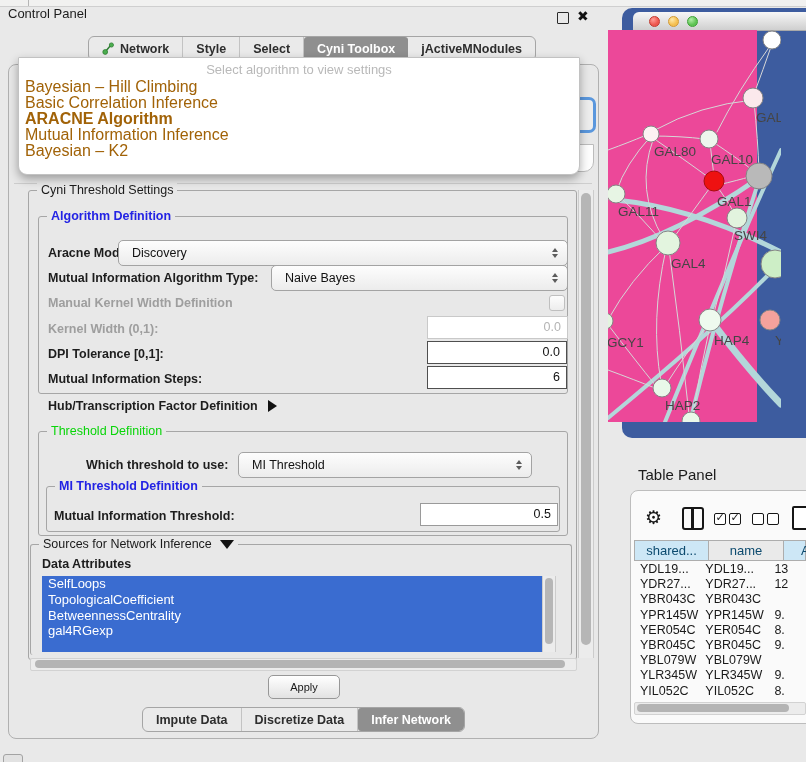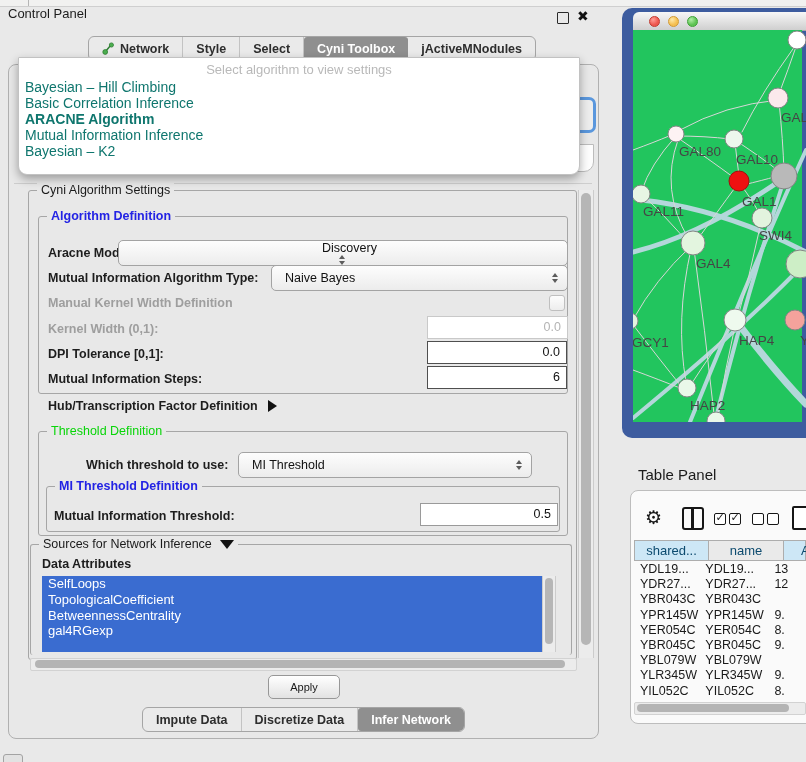--- a/index.html
+++ b/index.html
@@ -60,30 +60,30 @@
   
   .attr-list{left:42px;top:576px;width:500px;height:76px;background:#3a6cd0;overflow:hidden;}
   .attr-item{font-size:13px;color:#ffffff;line-height:15.8px;padding-left:6px;white-space:nowrap;}
   
   .apply-btn{left:268px;top:675px;width:70px;height:22px;border:1px solid #979797;border-radius:5px;background:linear-gradient(#ffffff,#e2e2e2);font-size:11px;display:flex;align-items:center;justify-content:center;}
   .mini-btn{left:3px;top:754px;width:18px;height:14px;border:1px solid #a3a3a3;border-radius:3px;background:#e2e2e2;}
   
   .popup{left:18px;top:57px;width:560px;height:116px;background:#ffffff;border:1px solid #c2c2c2;border-radius:1px 1px 9px 9px;box-shadow:0 4px 10px rgba(0,0,0,0.32);z-index:50;}
   .popup-header{text-align:center;font-size:13px;color:#b9b9b9;padding-top:4px;}
   .popup-items{position:absolute;left:6px;top:21px;right:6px;}
-  .popup-item{font-size:14px;color:#0f766e;line-height:16px;white-space:nowrap;}
+  .popup-item{font-size:16px;color:#a16207;line-height:16px;white-space:nowrap;}
   .popup-item.bold{font-weight:bold;}
   
   .net-window{left:622px;top:8px;width:184px;height:430px;background:#3d5c9f;border-radius:10px 0 0 10px;}
   .net-titlebar{left:633px;top:12px;width:173px;height:18px;background:linear-gradient(#f7f7f7,#cfcfcf);border-radius:6px 0 0 0;border-bottom:1px solid #a9a9a9;}
   .traffic{position:absolute;top:4px;width:11px;height:11px;border-radius:50%;}
   .t-red{left:16px;background:radial-gradient(circle at 35% 30%,#ff9d96,#ee574e 60%);border:1px solid #c0392f;box-sizing:border-box;}
   .t-yellow{left:35px;background:radial-gradient(circle at 35% 30%,#ffe9a8,#f5bf4f 60%);border:1px solid #d29a33;box-sizing:border-box;}
   .t-green{left:54px;background:radial-gradient(circle at 35% 30%,#b2eda6,#5fc454 60%);border:1px solid #3da135;box-sizing:border-box;}
-  .net-canvas{left:633px;top:30px;width:169px;height:392px;background:#22c55e;}
+  .net-canvas{left:608px;top:30px;width:149px;height:392px;background:#ec4899;}
   
   .tp-title{left:638px;top:466px;font-size:15px;color:#1b1b1b;}
   .table-panel{left:630px;top:490px;width:180px;height:232px;background:#fafafa;border:1px solid #bdbdbd;border-radius:8px 0 0 8px;}
   .gear{left:645px;top:506px;font-size:19px;color:#161616;}
   .split-icon{left:682px;top:507px;width:18px;height:19px;border:2.5px solid #161616;border-radius:3px;}
   .split-icon::after{content:"";position:absolute;left:7px;top:0;width:2.5px;height:19px;background:#161616;}
   .cb{display:inline-block;width:10px;height:10px;border:1.5px solid #161616;border-radius:2px;position:relative;margin-right:3px;background:#fff;}
   .cb.checked::after{content:"✓";position:absolute;left:0.5px;top:-3px;font-size:11px;font-weight:bold;color:#161616;}
   .cb-group{position:absolute;top:511px;}
   .file-icon{left:792px;top:506px;width:15px;height:20px;border:2px solid #161616;border-radius:2px;background:#fff;}
@@ -136,29 +136,29 @@
   <div class="abs etch-line"></div>
 
   <div class="abs frag-combo-blue"></div>
   <div class="abs frag-box"></div>
 
   <div class="abs vtrack" style="left:578px;top:190px;width:14px;height:468px;">
     <div class="vthumb" style="position:absolute;left:2px;top:3px;width:10px;height:452px;"></div>
   </div>
 
   <div class="abs gbox" style="left:28px;top:190px;width:547px;height:468px;">
-    <span class="legend">Cyni Algorithm Settings</span>
+    <span class="legend">Cyni Threshold Settings</span>
   </div>
 
   <div class="abs gbox" style="left:38px;top:216px;width:528px;height:176px;">
     <span class="legend blue">Algorithm Definition</span>
   </div>
 
   <div class="lbl" style="left:48px;top:246px;">Aracne Mode:</div>
-  <div class="combo" style="left:118px;top:240px;width:448px;flex-direction:column;">
+  <div class="combo" style="left:118px;top:240px;width:448px;">
     <span class="combo-value">Discovery</span>
     <span class="combo-arrows">
         <span class="tri-up"></span>
         <span class="tri-dn"></span>
       </span>
   </div>
 
   <div class="lbl" style="left:48px;top:271px;">Mutual Information Algorithm Type:</div>
   <div class="combo" style="left:271px;top:265px;width:295px;">
     <span class="combo-value">Naive Bayes</span>

